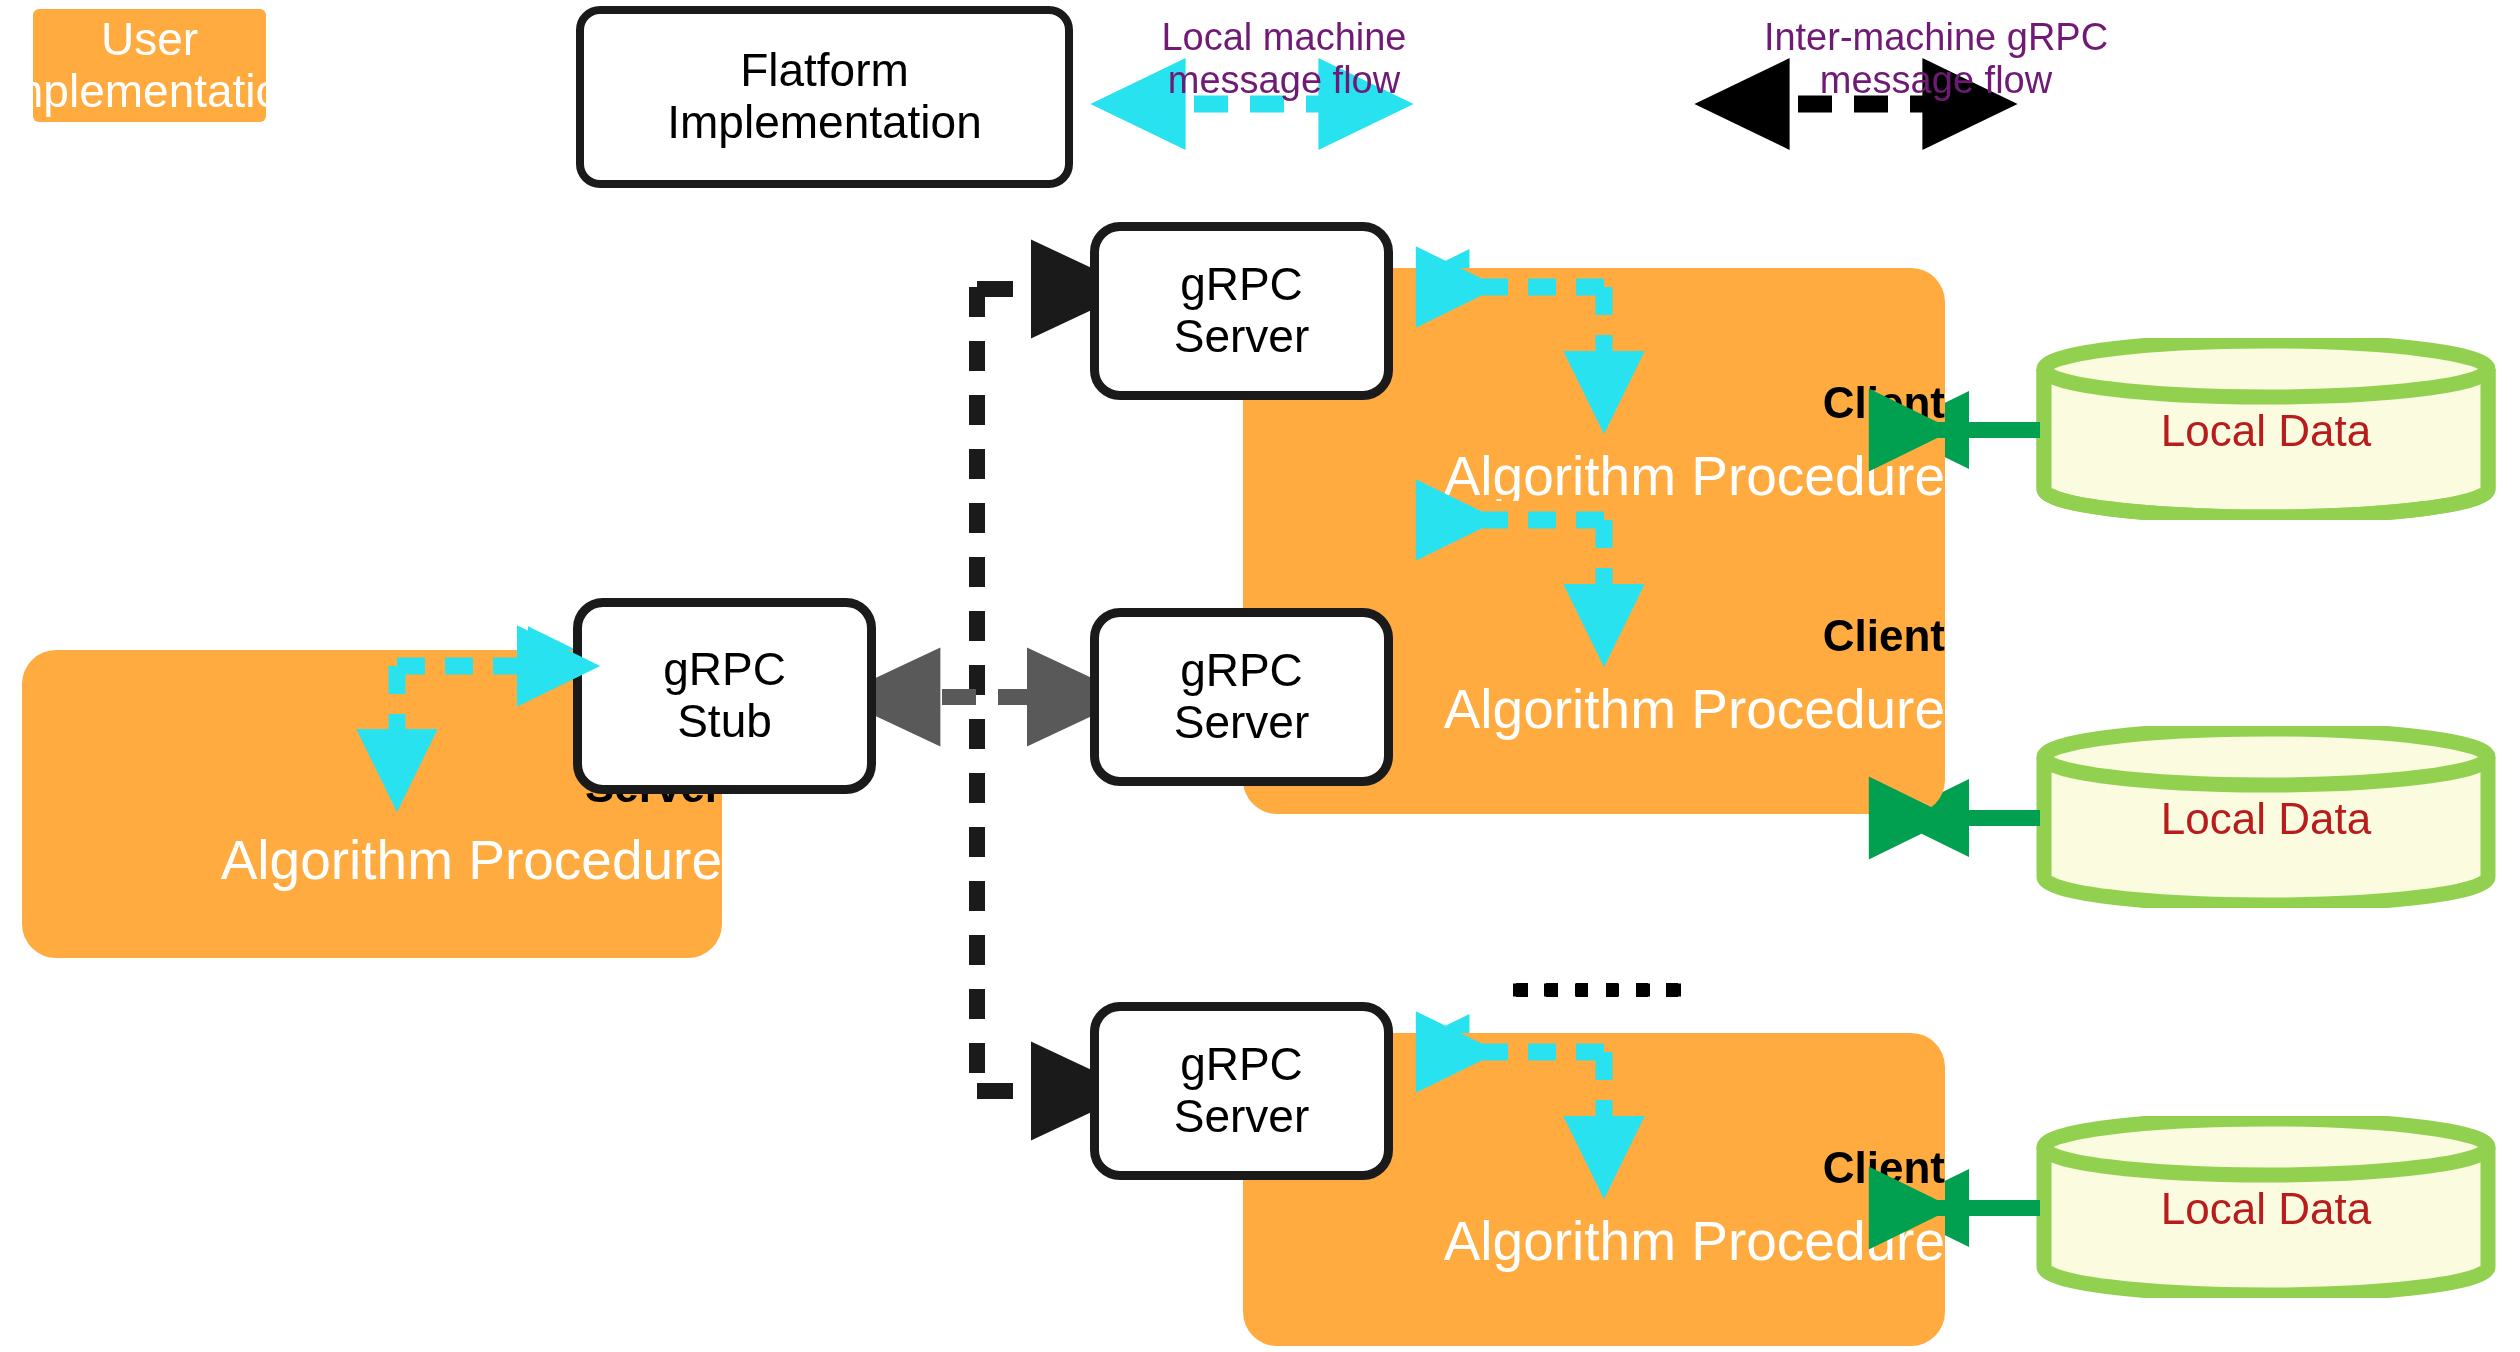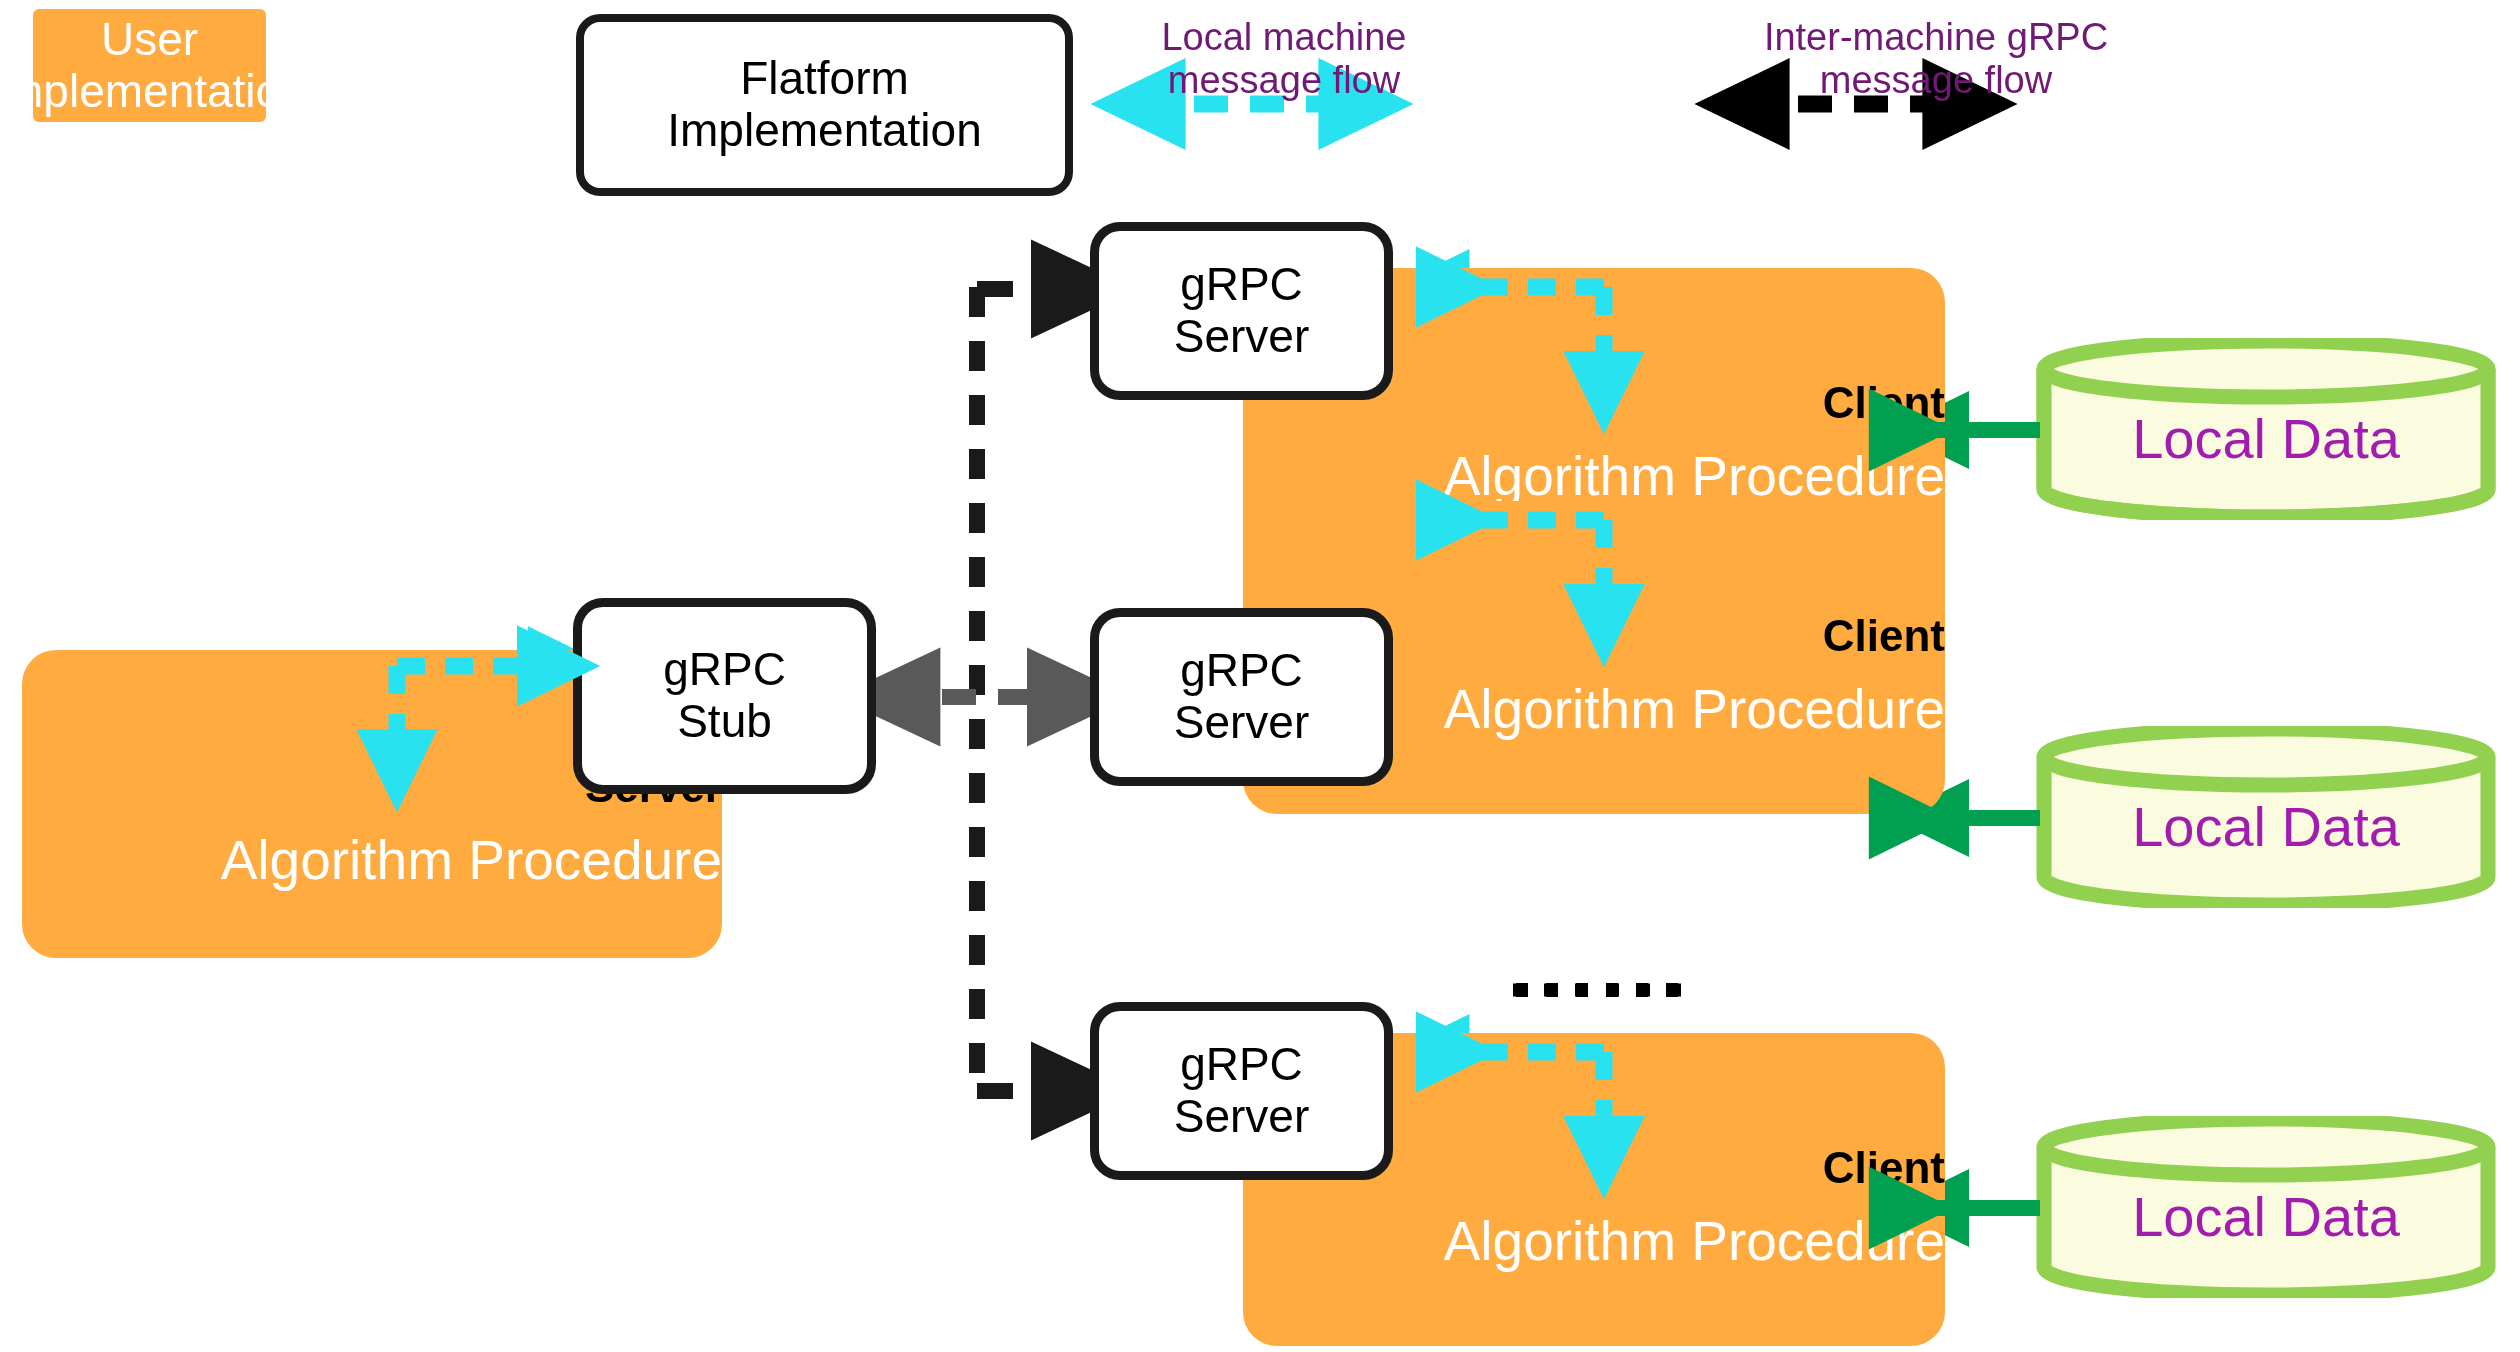--- a/index.html
+++ b/index.html
@@ -91,22 +91,22 @@
     font-size: 38px;
   }
   
   .cyl {
     position: absolute;
   }
   .cyl .cyl-label {
     position: absolute;
     left: 0; right: 0;
     text-align: center;
-    color: #a21caf;
-    font-size: 56px;
+    color: #b91c1c;
+    font-size: 44px;
   }
   .role-label {
     position: absolute;
     left: 0; right: 0;
     text-align: right;
   }
 </style>
 </head>
 <body>
 
@@ -173,21 +173,21 @@
     <line x1="2035" y1="1208" x2="1930" y2="1208" stroke="#00A050" stroke-width="15" marker-end="url(#grnArrow)"></line>
 
     <line x1="1513" y1="990" x2="1688" y2="990" stroke="#000000" stroke-width="13" stroke-linecap="butt" stroke-dasharray="13 18"></line>
   </svg>
 
   <div class="node orange-box legend" style="left:33px; top:9px; width:233px; height:113px;">
     <div class="txt-white f-legend">User
 Implementation</div>
   </div>
 
-  <div class="node white-box legend" style="left:576px; top:14px; width:497px; height:182px;">
+  <div class="node white-box legend" style="left:576px; top:6px; width:497px; height:182px;">
     <div class="txt-black f-legend">Flatform
 Implementation</div>
   </div>
 
   <div class="flow-group" style="left:1120px; top:16px;">
     <div class="flow-caption" style="margin-left:14px; width:300px;">Local machine
 message flow</div>
   </div>
 
   <div class="flow-group" style="left:1724px; top:16px;">

